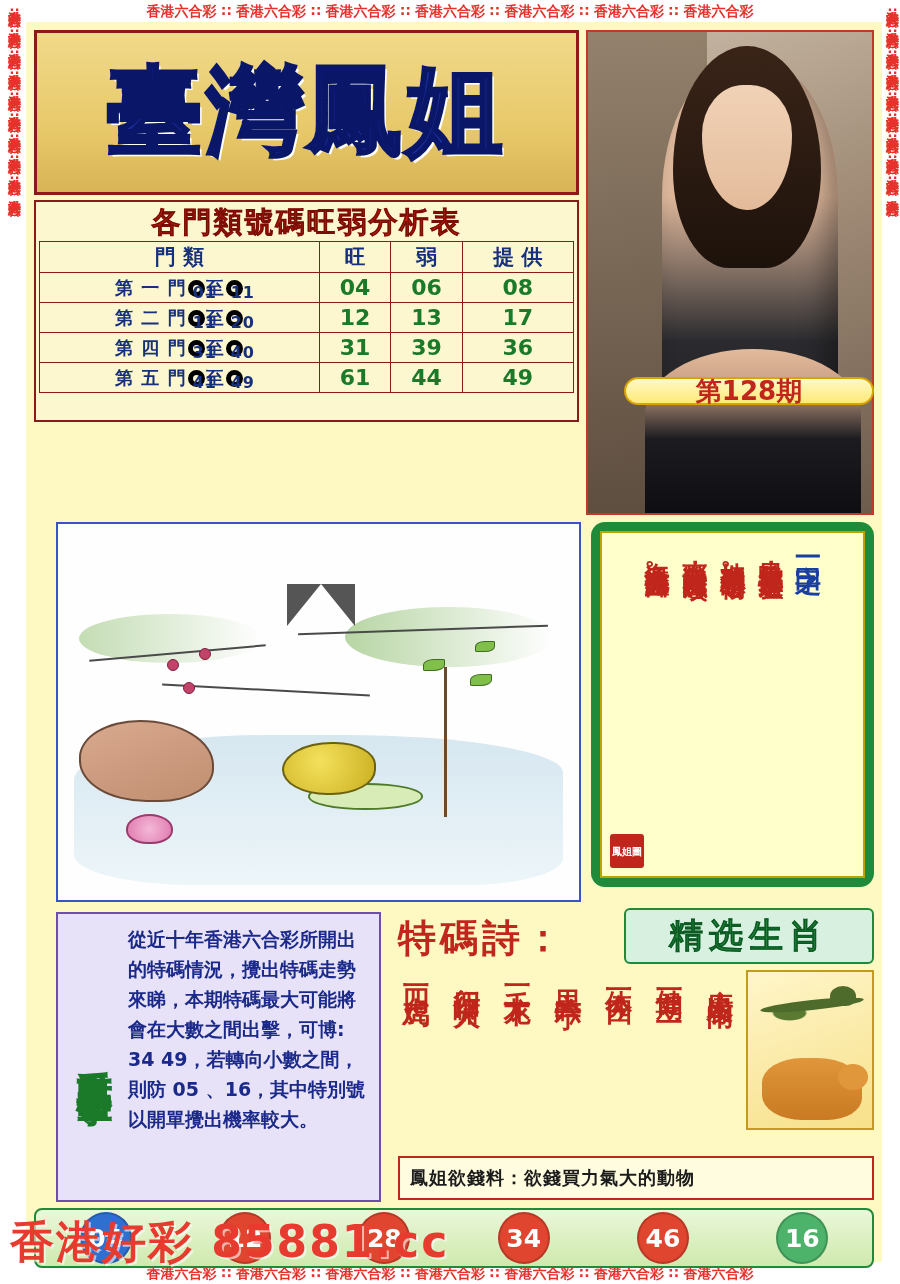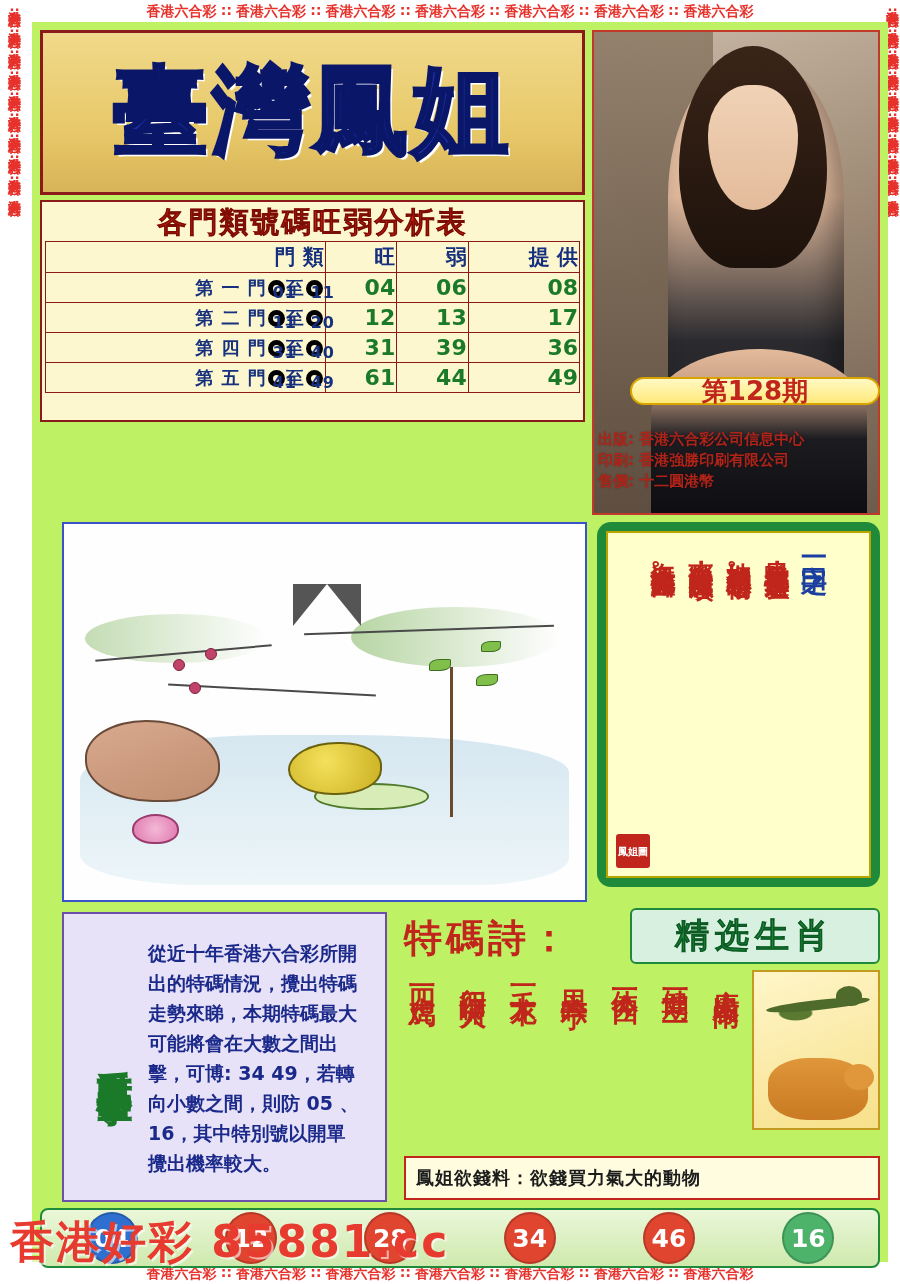--- a/index.html
+++ b/index.html
@@ -40,23 +40,23 @@
     text-orientation:upright;
     white-space:nowrap;
     letter-spacing:1px;
   }
   .border-left { left:0; }
   .border-right { right:0; }
 
   
   .content {
     position:absolute;
-    left:32px; top:22px;
+    left:26px; top:22px;
     width:856px; height:1240px;
-    background:#bef264;
+    background:#fef9c3;
   }
 
   
   .title-banner {
     position:absolute; left:8px; top:8px; width:545px; height:165px;
     background:linear-gradient(#f0d98a,#e8c96a 60%,#d8b457);
     border:3px solid #8b1a1a;
     display:flex; align-items:center; justify-content:center;
   }
   .title-banner .ttl {
@@ -142,21 +142,21 @@
     letter-spacing:2px;
     line-height:34px;
     -webkit-text-stroke:0.6px #7a0d05;
   }
   table.analysis {
     width:100%; border-collapse:collapse; margin-top:2px;
   }
   table.analysis th, table.analysis td {
     border:1px solid #8b1a1a;
     height:30px;
-    text-align:right;
+    text-align:center;
     font-size:20px;
     font-weight:bold;
     color:#16307d;
   }
   table.analysis th { font-size:21px; color:#16307d; background:#fdf7d0; }
   table.analysis td.val { color:#1a7a2a; font-size:22px; }
   table.analysis td.lbl { font-size:18px; color:#16307d; letter-spacing:1px; }
   .circ {
     display:inline-block; border:5px solid #000000; border-radius:50%;
     width:17px; height:17px; line-height:15px; font-size:16px;
@@ -259,21 +259,21 @@
     display:flex; align-items:center; justify-content:center;
     text-align:center; border-radius:3px; font-weight:bold;
   }
 
   
   .note-box {
     position:absolute; left:30px; top:890px; width:325px; height:290px;
     background:#e7e2f7;
     border:2px solid #6b4fa8;
     display:flex;
-    padding:20px;
+    padding:6px;
   }
   .note-title {
     width:62px;
     writing-mode:vertical-rl; text-orientation:upright;
     font-size:34px; font-weight:bold;
     color:#f2e805;
     -webkit-text-stroke:2px #1a7a2a;
     letter-spacing:6px;
     display:flex; align-items:center; justify-content:center;
     font-family:"DejaVu Sans", sans-serif;
@@ -431,25 +431,20 @@
       <div class="figure"></div>
       <div class="hair"></div>
       <div class="face"></div>
       <div class="shoulder"></div>
     </div>
 
     <div class="issue-badge">
       <span>第128期</span>
     </div>
 
-    <div class="imprint">
-      <div>出版: 香港六合彩公司信息中心</div>
-      <div>印刷: 香港強勝印刷有限公司</div>
-      <div>售價: 十二圓港幣</div>
-    </div>
 
     <div class="table-box">
       <div class="table-title">各門類號碼旺弱分析表</div>
       <table class="analysis">
         <tbody>
             <tr>
           <th>門 類</th>
           <th>旺</th>
           <th>弱</th>
           <th>提 供</th>

